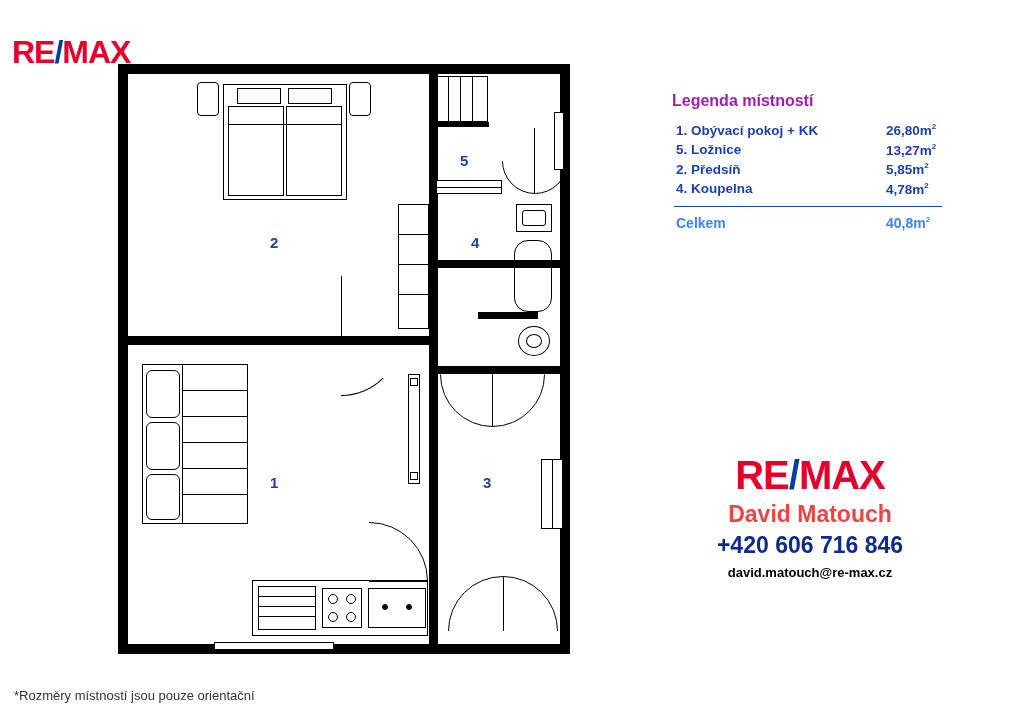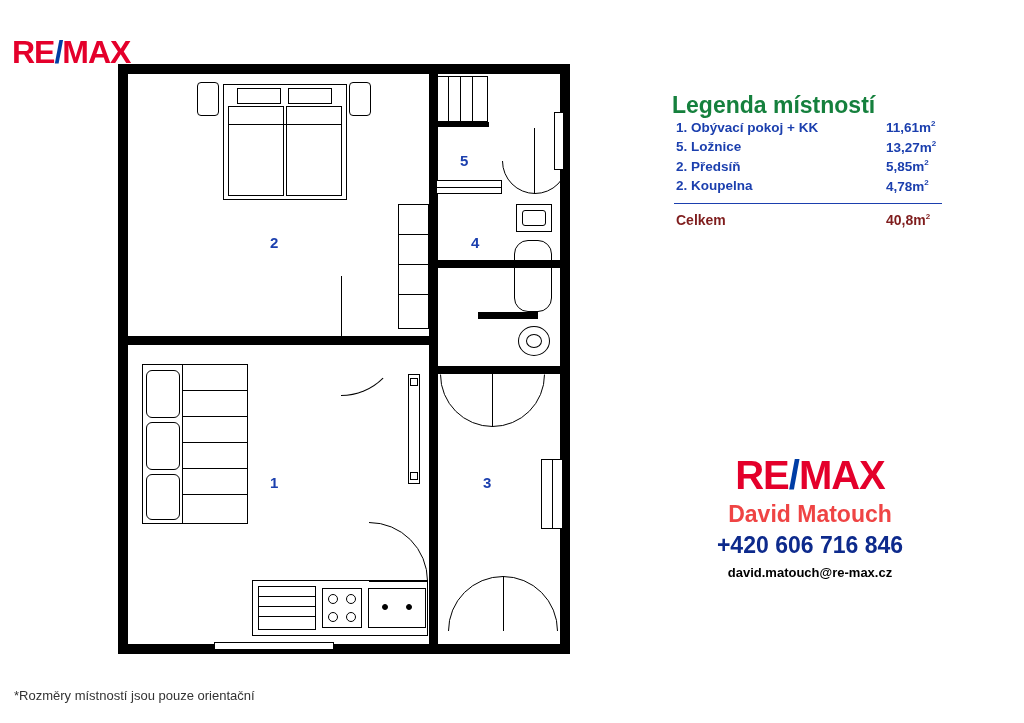--- a/index.html
+++ b/index.html
@@ -78,24 +78,24 @@
   }
 
   
   .legend {
     position: absolute;
     left: 660px;
     top: 92px;
     width: 290px;
   }
   .legend-title {
-    font-size: 23px;
-    font-weight: bold;
-    color: #15803d;
-    margin: 0 0 0 12px;
+    font-size: 16px;
+    font-weight: bold;
+    color: #a21caf;
+    margin: 0 0 12px 12px;
   }
   .legend-row {
     display: flex;
     align-items: baseline;
     font-size: 13.5px;
     font-weight: bold;
     color: #1b3fae;
     margin: 0 0 4px 0;
     padding-left: 16px;
   }
@@ -105,21 +105,21 @@
   .legend-sep {
     height: 1px;
     background: #1b3fae;
     margin: 10px 8px 8px 14px;
   }
   .legend-total {
     display: flex;
     align-items: baseline;
     font-size: 14px;
     font-weight: bold;
-    color: #7f1d1d;
+    color: #3b82f6;
     padding-left: 16px;
   }
   .legend-total .lbl { flex: 0 0 210px; }
   .legend-total .val sup { font-size: 8px; }
 
   
   .agent {
     position: absolute;
     left: 660px;
     top: 455px;
@@ -281,32 +281,32 @@
   <div class="line-v" style="left:416px;top:64px;height:66px;"></div>
 
   <div class="furn-fill" style="left:436px;top:48px;width:10px;height:58px;"></div>
 </div>
 
 <div class="legend">
   <div class="legend-title">Legenda místností</div>
 
   <div class="legend-row">
     <span class="lbl">1. Obývací pokoj + KK</span>
-    <span class="val"><span>11,61m</span><sup>2</sup></span>
+    <span class="val"><span>26,80m</span><sup>2</sup></span>
   </div>
   <div class="legend-row">
     <span class="lbl">5. Ložnice</span>
     <span class="val"><span>13,27m</span><sup>2</sup></span>
   </div>
   <div class="legend-row">
     <span class="lbl">2. Předsíň</span>
     <span class="val"><span>5,85m</span><sup>2</sup></span>
   </div>
   <div class="legend-row">
-    <span class="lbl">2. Koupelna</span>
+    <span class="lbl">4. Koupelna</span>
     <span class="val"><span>4,78m</span><sup>2</sup></span>
   </div>
 
   <div class="legend-sep"></div>
 
   <div class="legend-total">
     <span class="lbl">Celkem</span>
     <span class="val"><span>40,8m</span><sup>2</sup></span>
   </div>
 </div>

